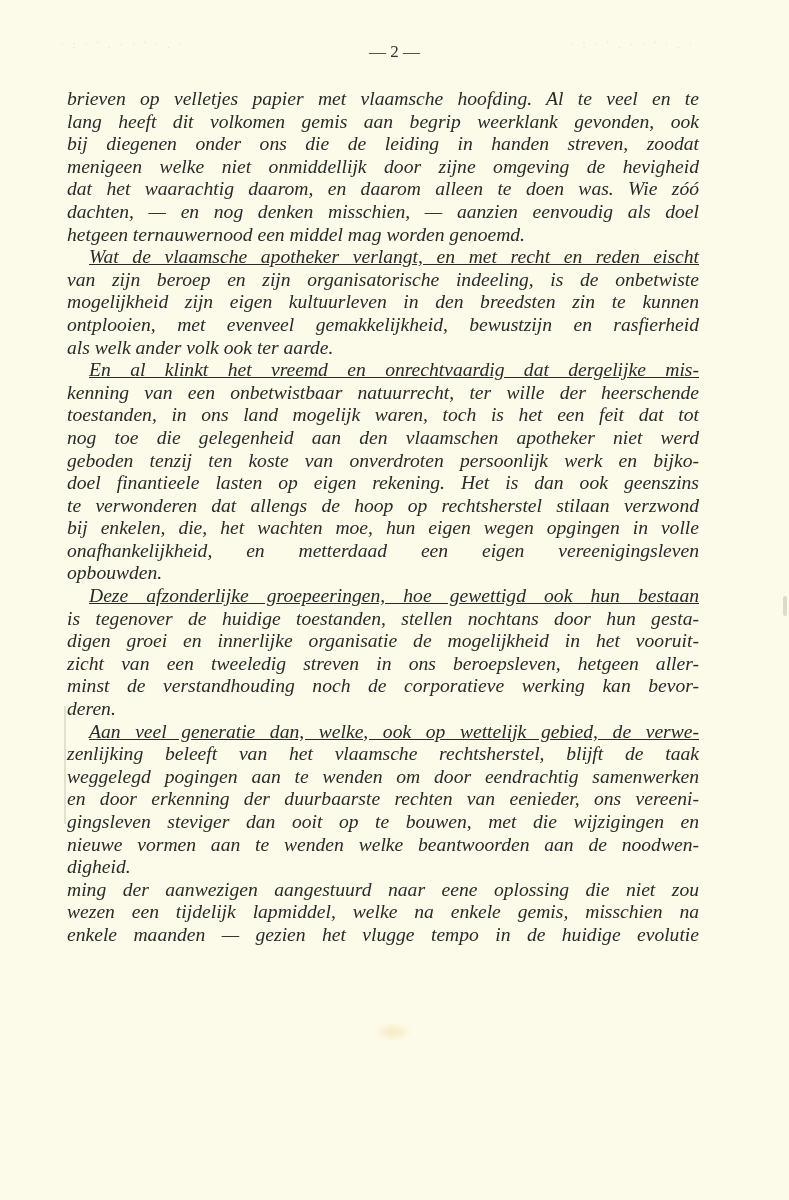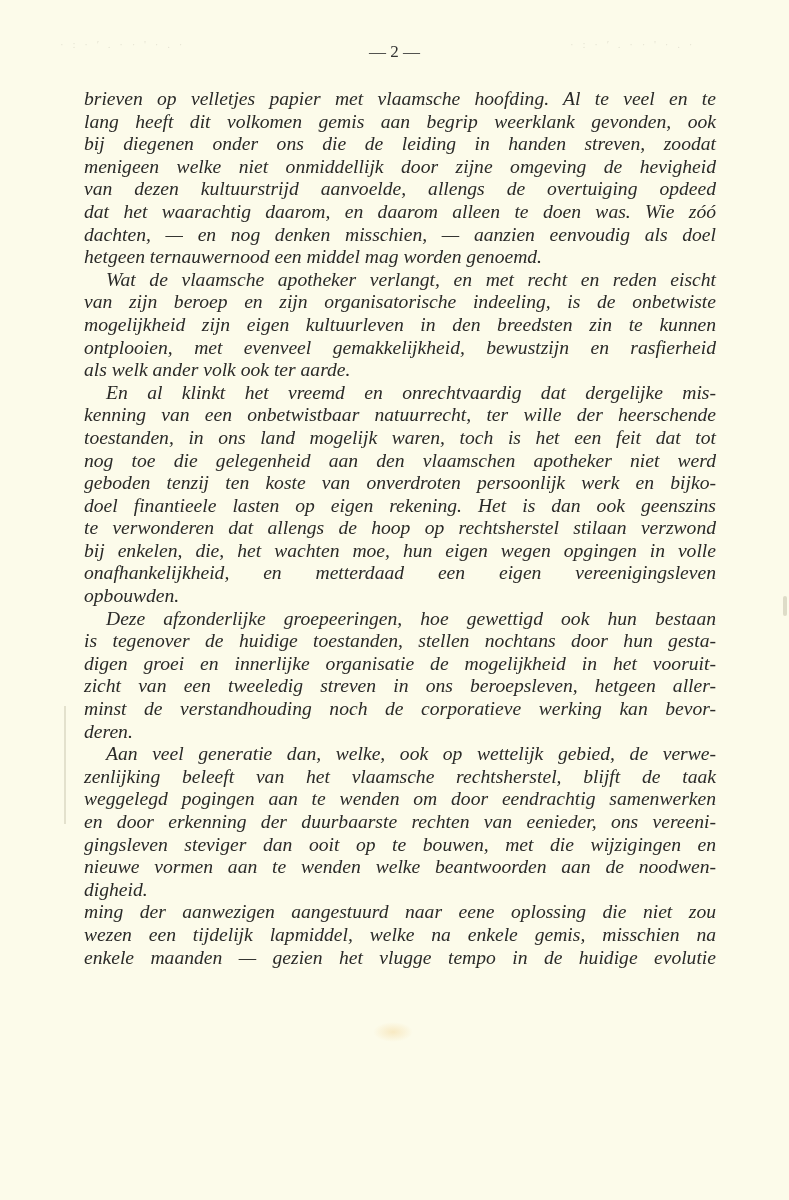--- a/index.html
+++ b/index.html
@@ -16,30 +16,30 @@
   }
   .bleed {
     position: absolute; top: 38px; height: 26px; color: #d6d4c4;
     font-size: 11px; letter-spacing: 3px; opacity: .6;
   }
   .page-number {
     position: absolute; top: 42px; left: 0; width: 789px; text-align: center;
     font-size: 17px; color: #333;
   }
   .text {
-    position: absolute; left: 84px; top: 88px; width: 632px;
+    position: absolute; left: 67px; top: 88px; width: 632px;
     font-style: italic; font-size: 19.6px; line-height: 22.6px;
     text-align: justify;
   }
   .line {
     display: block; white-space: nowrap; text-align-last: justify;
     height: 22.6px;
   }
   .line.last { text-align-last: left; }
-  .line.indent { padding-left: 22px; }
+  .line.indent { padding-left: 22px; text-decoration: underline; }
   .margin-mark {
     position: absolute; left: 64px; top: 706px; width: 2px; height: 118px;
     background: #e3e1cd;
   }
   .edge-mark {
     position: absolute; right: 2px; top: 596px; width: 4px; height: 20px;
     background: #dedcc8; border-radius: 2px;
   }
   .stain {
     position: absolute; left: 373px; top: 1022px; width: 40px; height: 20px;
@@ -57,21 +57,20 @@
   <div class="margin-mark"></div>
   <div class="edge-mark"></div>
   <div class="stain"></div>
 
   <div class="text" id="body-text">
       <div>
         <span class="line">brieven op velletjes papier met vlaamsche hoofding. Al te veel en te</span>
         <span class="line">lang heeft dit volkomen gemis aan begrip weerklank gevonden, ook</span>
         <span class="line">bij diegenen onder ons die de leiding in handen streven, zoodat</span>
         <span class="line">menigeen welke niet onmiddellijk door zijne omgeving de hevigheid</span>
-        <span class="line">van dezen kultuurstrijd aanvoelde, allengs de overtuiging opdeed</span>
         <span class="line">dat het waarachtig daarom, en daarom alleen te doen was. Wie zóó</span>
         <span class="line">dachten, — en nog denken misschien, — aanzien eenvoudig als doel</span>
         <span class="line last">hetgeen ternauwernood een middel mag worden genoemd.</span>
       </div>
       <div>
         <span class="line indent">Wat de vlaamsche apotheker verlangt, en met recht en reden eischt</span>
         <span class="line">van zijn beroep en zijn organisatorische indeeling, is de onbetwiste</span>
         <span class="line">mogelijkheid zijn eigen kultuurleven in den breedsten zin te kunnen</span>
         <span class="line">ontplooien, met evenveel gemakkelijkheid, bewustzijn en rasfierheid</span>
         <span class="line last">als welk ander volk ook ter aarde.</span>

